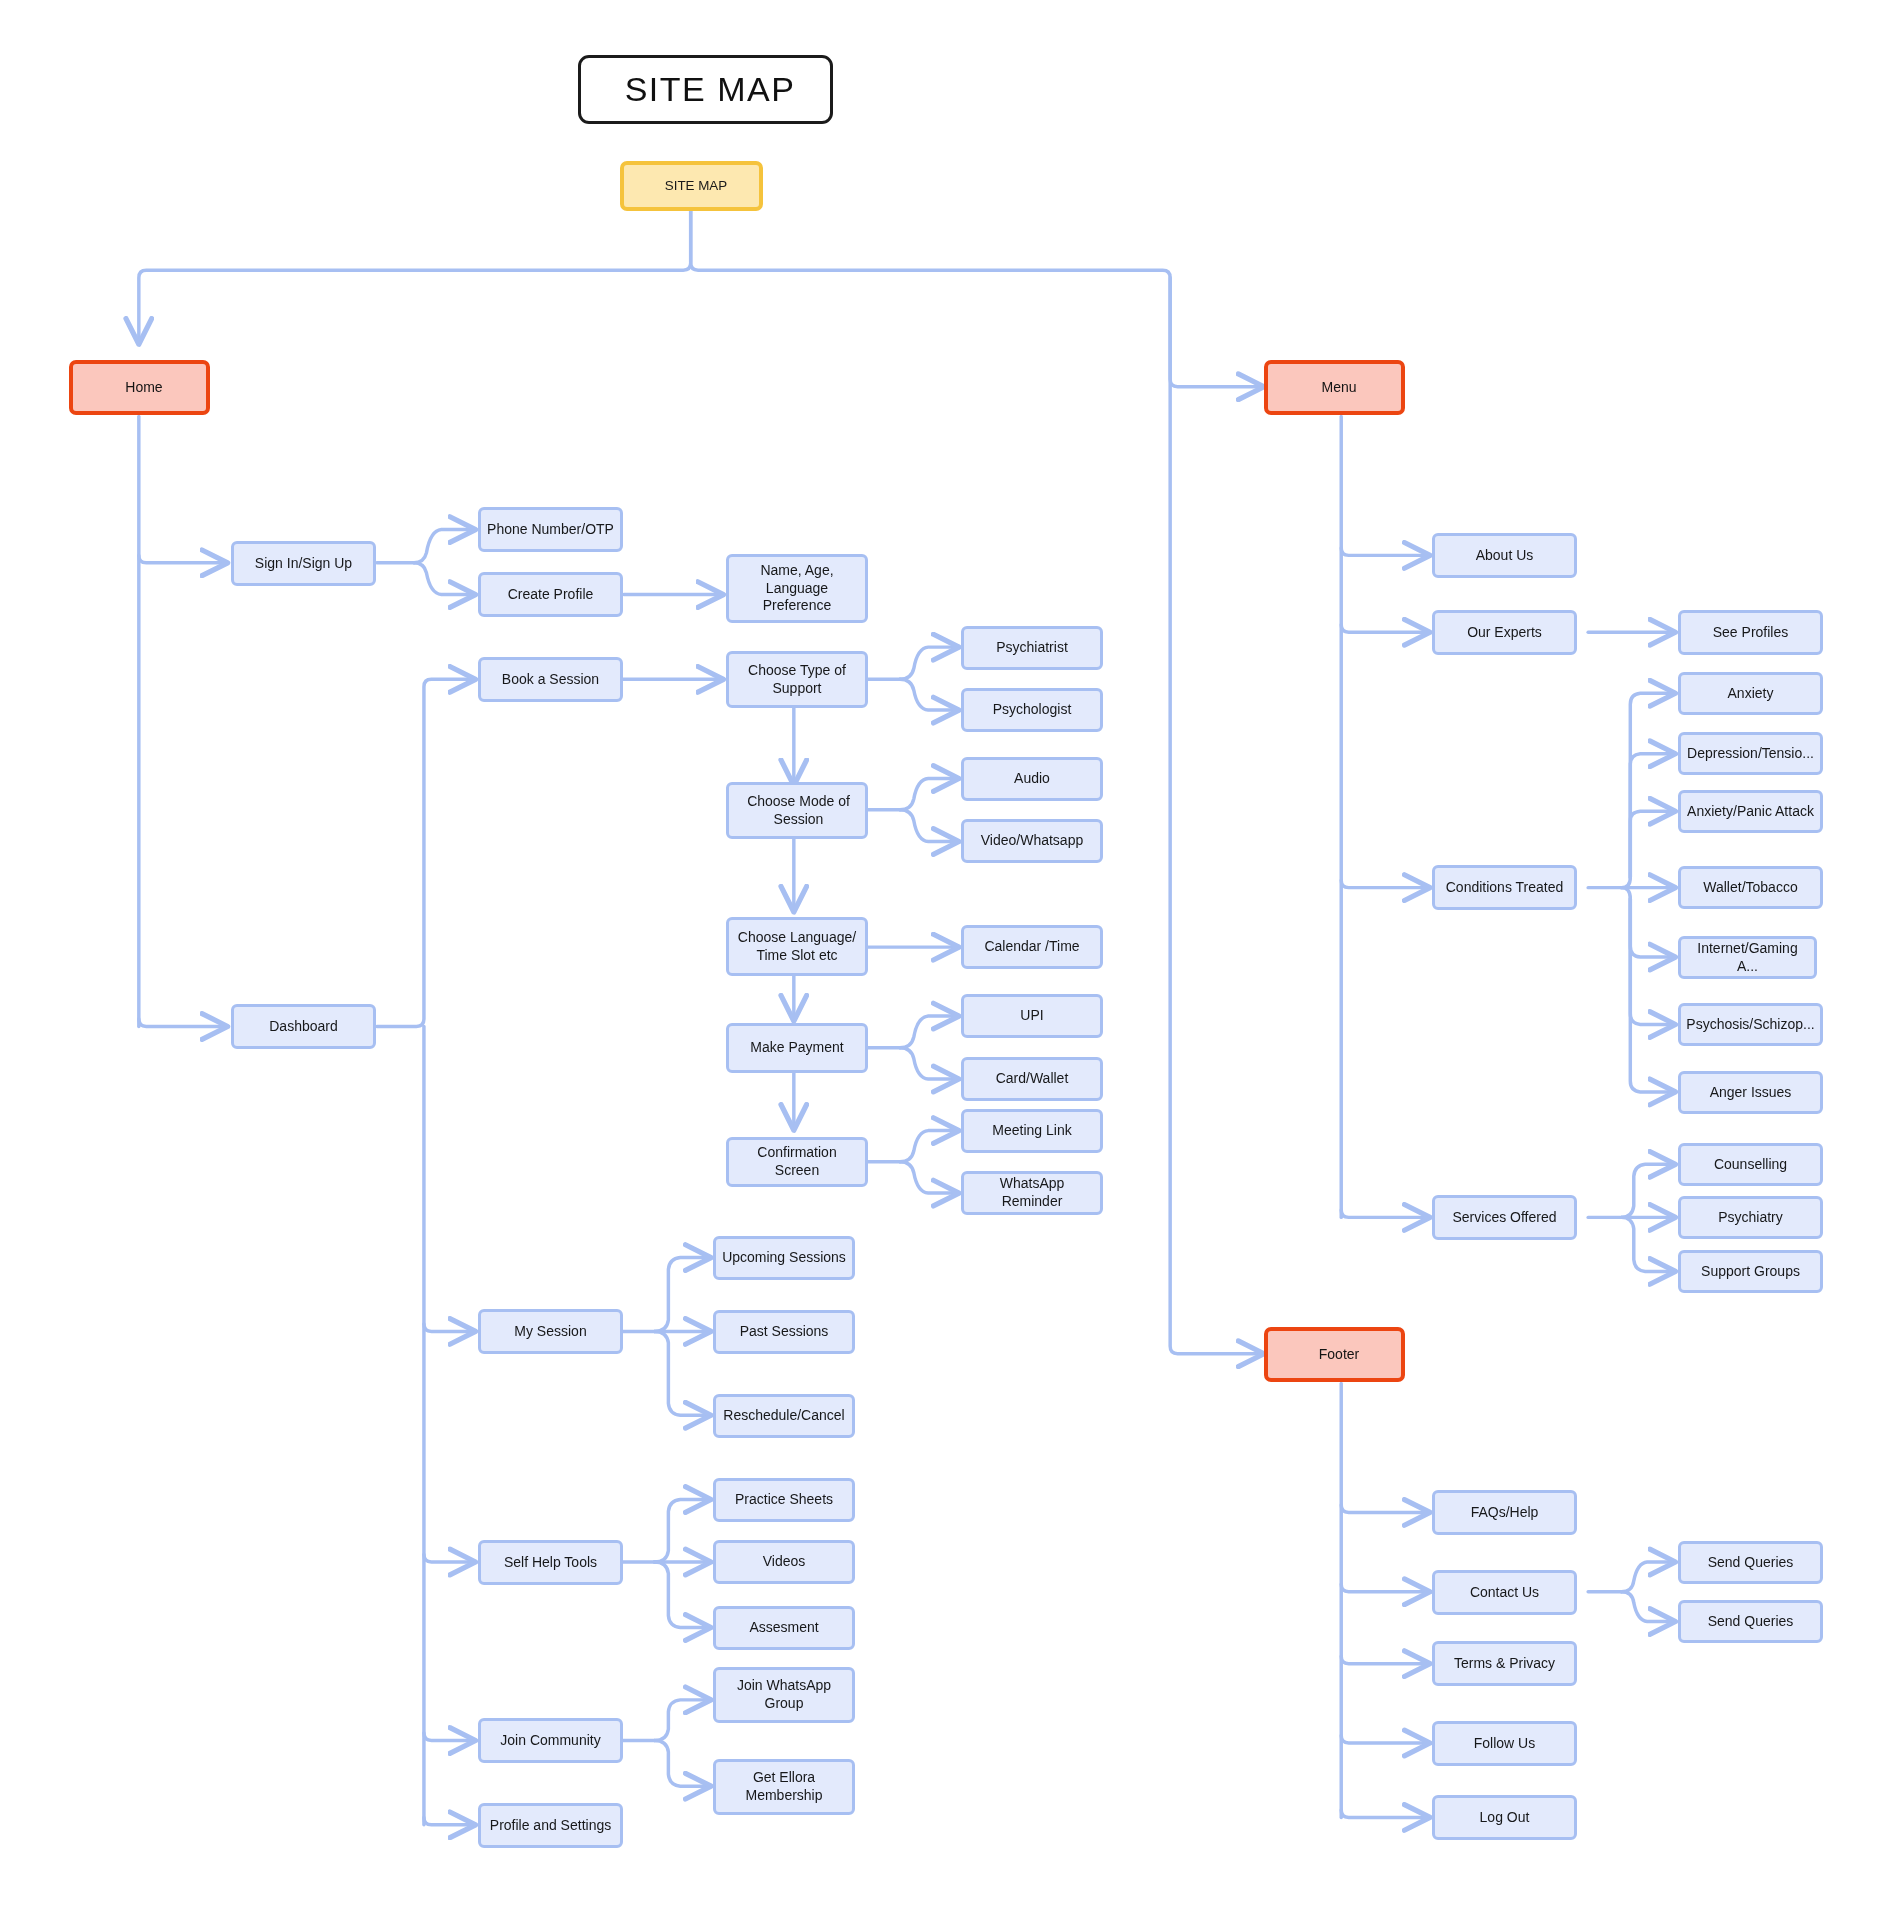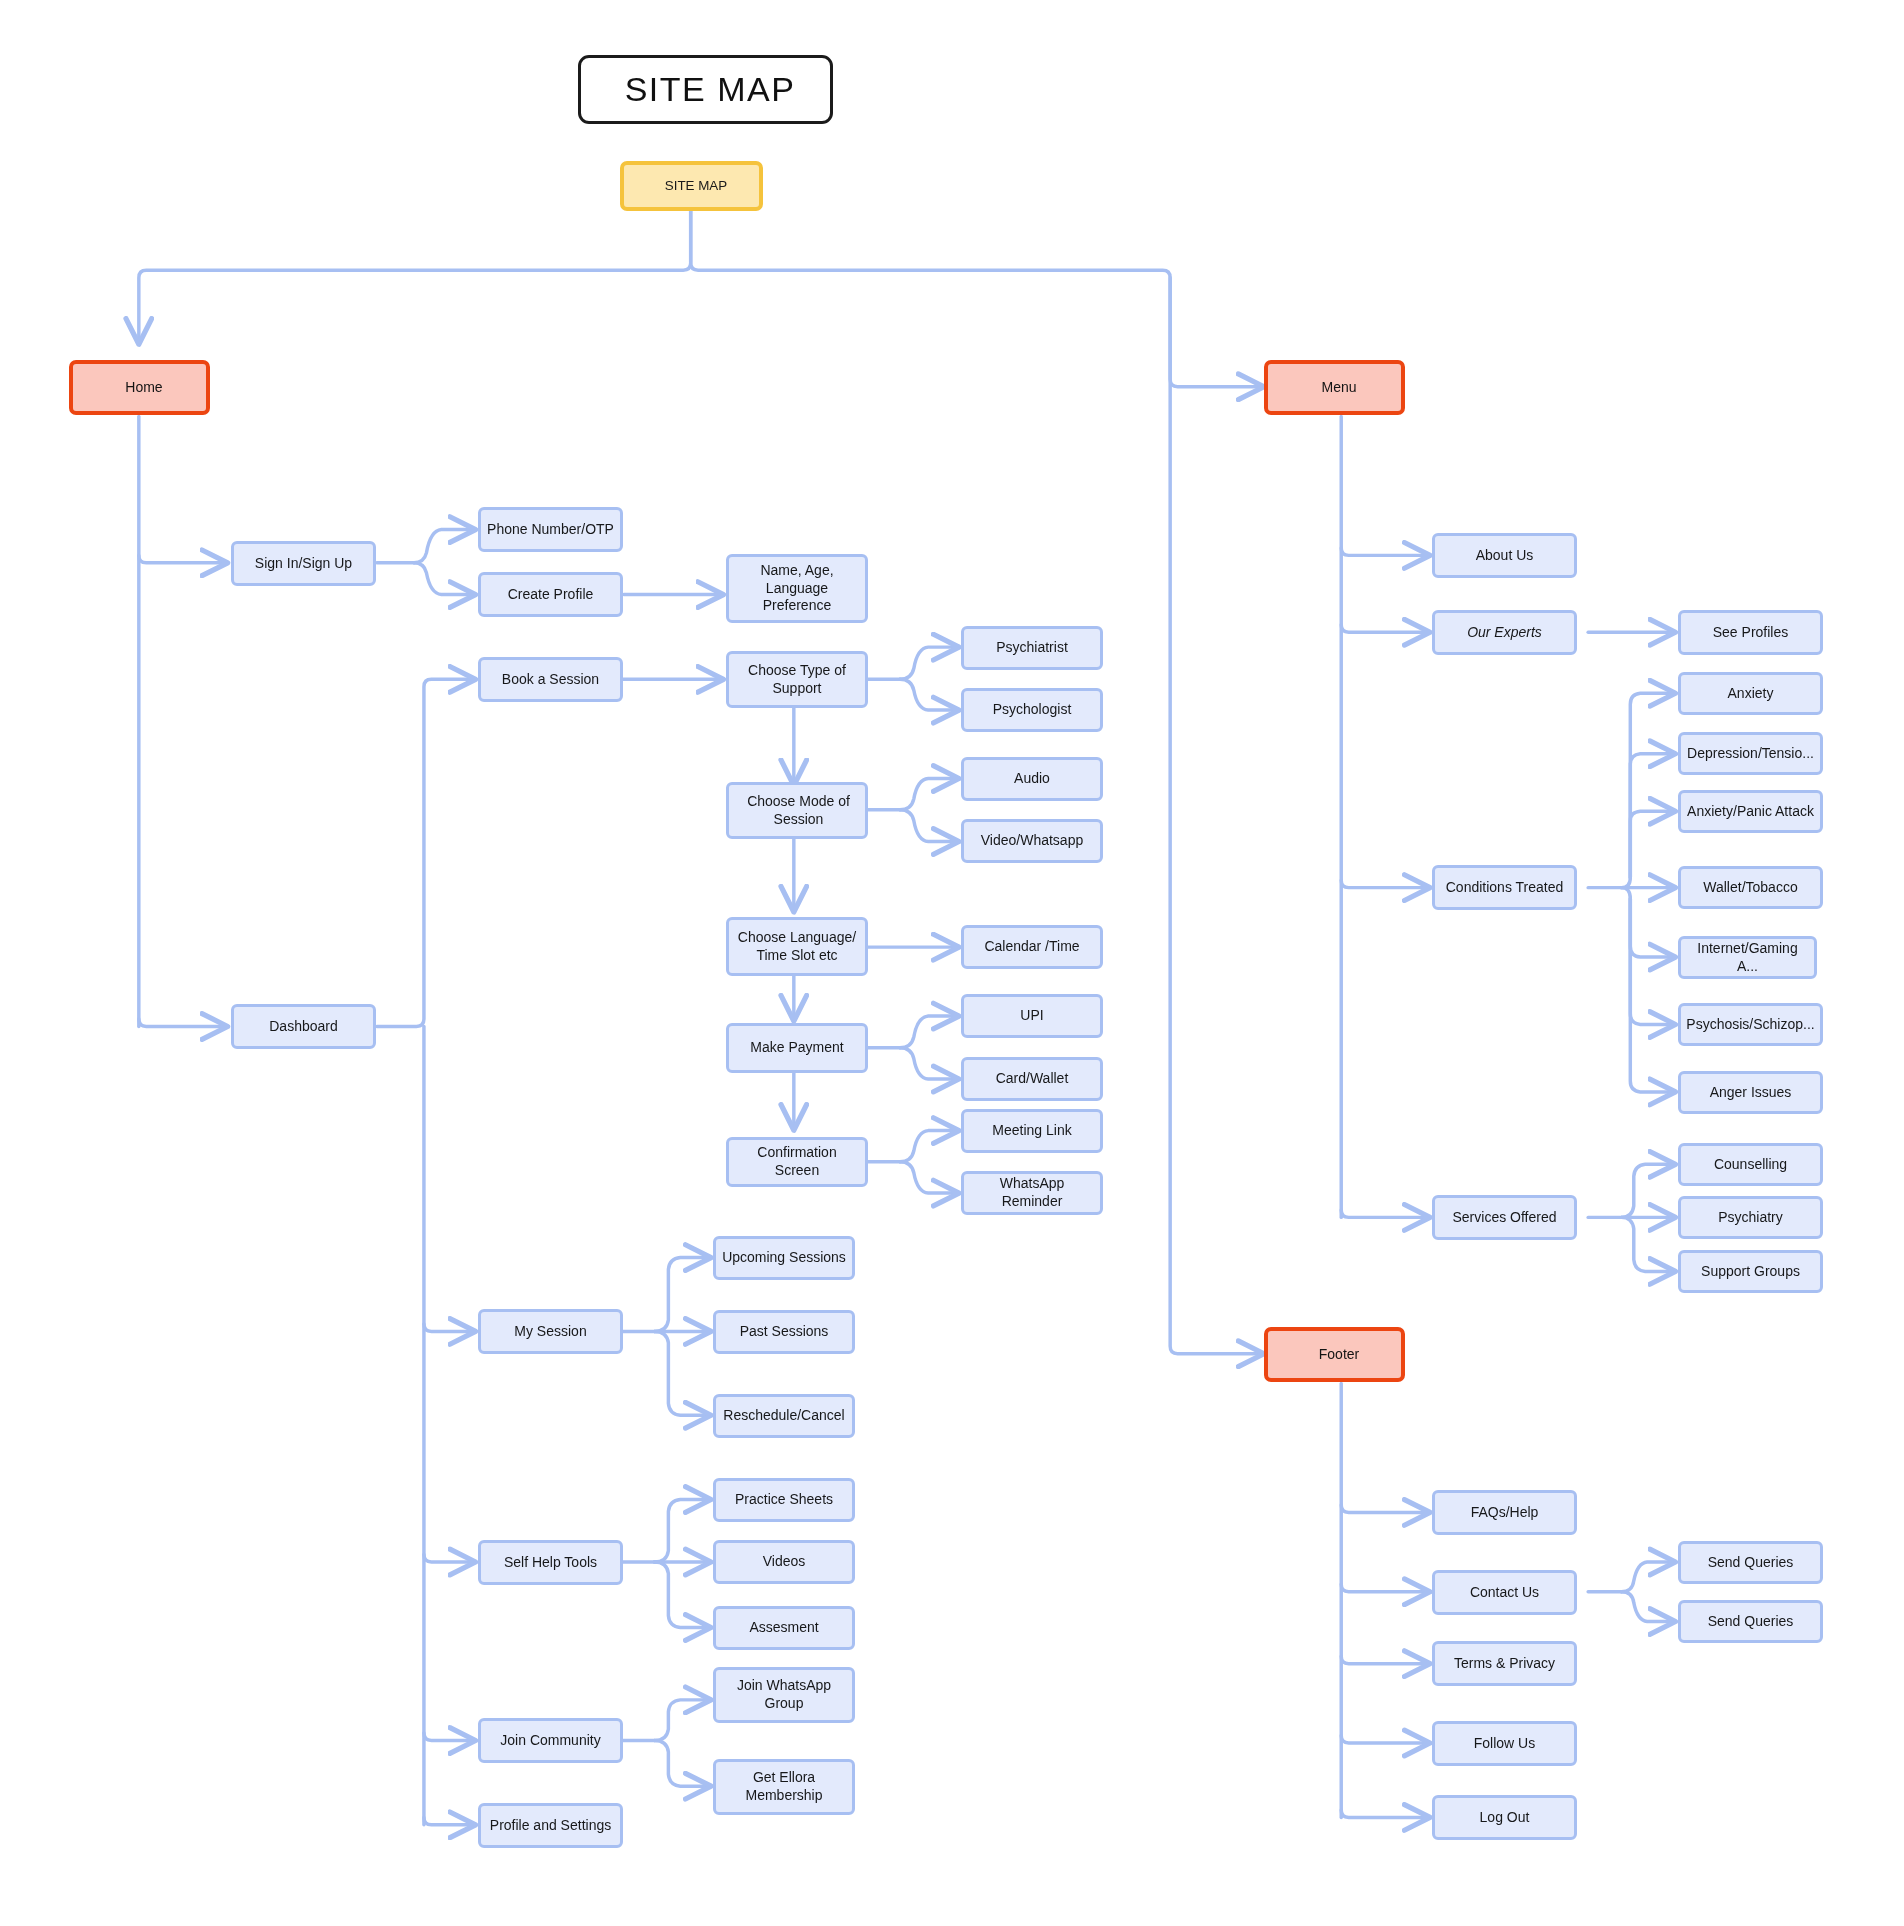--- a/index.html
+++ b/index.html
@@ -179,21 +179,21 @@
   <div class="node n-blue" style="left:713px;top:1540px;width:142px;height:44px;">Videos</div>
   <div class="node n-blue" style="left:713px;top:1606px;width:142px;height:44px;">Assesment</div>
 
   <div class="node n-blue" style="left:478px;top:1718px;width:145px;height:45px;">Join Community</div>
   <div class="node n-blue" style="left:713px;top:1667px;width:142px;height:56px;">Join WhatsApp Group</div>
   <div class="node n-blue" style="left:713px;top:1759px;width:142px;height:56px;">Get Ellora Membership</div>
 
   <div class="node n-blue" style="left:478px;top:1803px;width:145px;height:45px;">Profile and Settings</div>
 
   <div class="node n-blue" style="left:1432px;top:533px;width:145px;height:45px;">About Us</div>
-  <div class="node n-blue" style="left:1432px;top:610px;width:145px;height:45px;font-style:italic;">Our Experts</div>
+  <div class="node n-blue" style="left:1432px;top:610px;width:145px;height:45px;">Our Experts</div>
   <div class="node n-blue" style="left:1678px;top:610px;width:145px;height:45px;">See Profiles</div>
 
   <div class="node n-blue" style="left:1432px;top:865px;width:145px;height:45px;">Conditions Treated</div>
   <div class="node n-blue" style="left:1678px;top:672px;width:145px;height:43px;">Anxiety</div>
   <div class="node n-blue" style="left:1678px;top:732px;width:145px;height:43px;">Depression/Tensio...</div>
   <div class="node n-blue" style="left:1678px;top:790px;width:145px;height:43px;">Anxiety/Panic Attack</div>
   <div class="node n-blue" style="left:1678px;top:866px;width:145px;height:43px;">Wallet/Tobacco</div>
   <div class="node n-blue" style="left:1678px;top:936px;width:139px;height:43px;">Internet/Gaming A...</div>
   <div class="node n-blue" style="left:1678px;top:1003px;width:145px;height:43px;">Psychosis/Schizop...</div>
   <div class="node n-blue" style="left:1678px;top:1071px;width:145px;height:43px;">Anger Issues</div>

